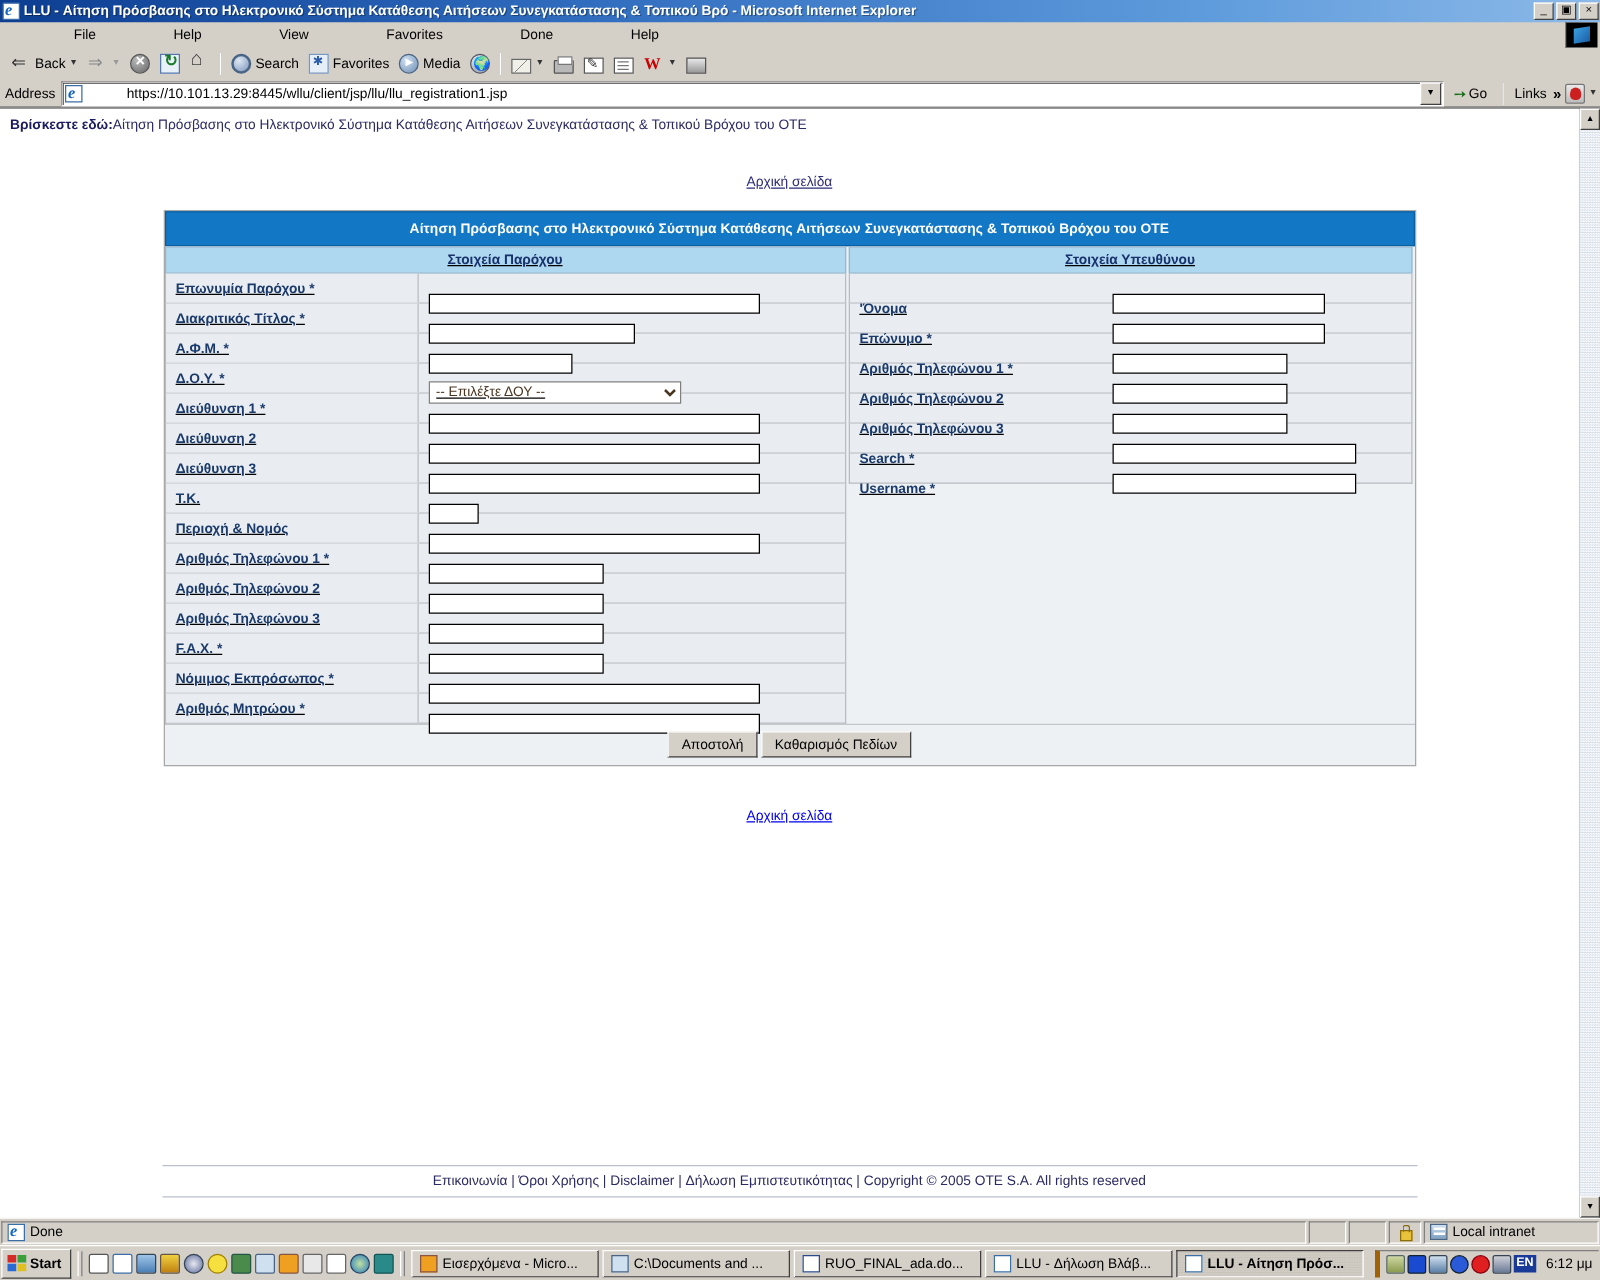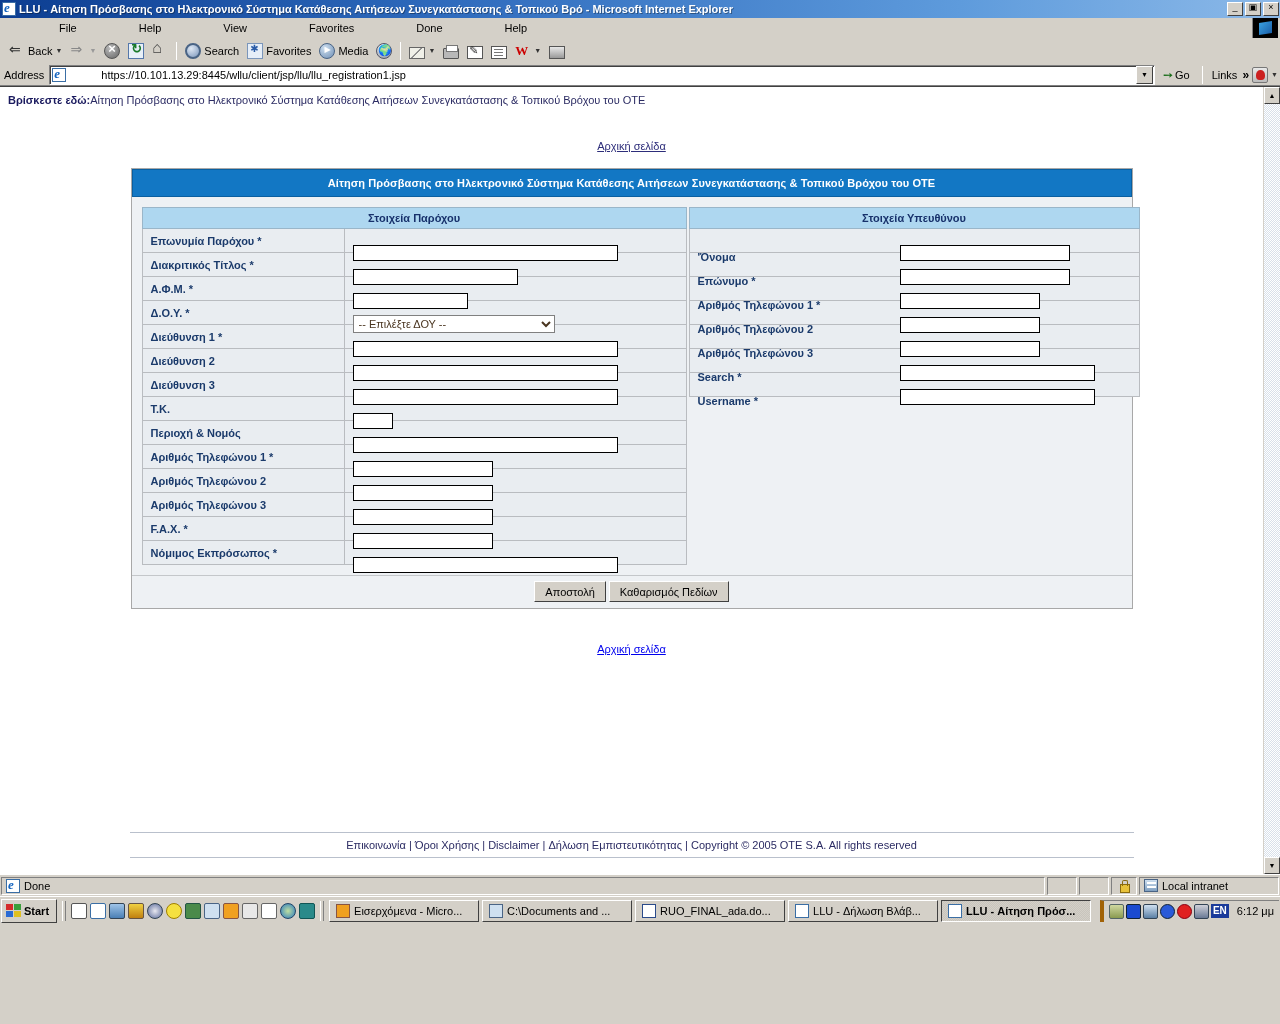--- a/index.html
+++ b/index.html
@@ -161,21 +161,21 @@
   .gobtn { display:flex; align-items:center; gap:2px; font-size:11px; padding:0 5px; }
   .gobtn .garrow { color:#1a6e1a; font-size:12px; }
   .linkslbl { font-size:11px; padding:0 2px; }
   .chev { font-size:12px; font-weight:bold; }
   .pdficon { width:16px;height:16px;position:relative;background:linear-gradient(#e9e9e9,#bcbcbc);border:1px solid #777;border-radius:2px;}
   .pdficon::after{content:"";position:absolute;left:3px;top:2px;width:9px;height:10px;background:#cc2020;border-radius:50% 50% 40% 40%;}
 
   
   .viewport {
     position: relative;
-    height: 788px;
+    height: 888px;
     background: #fff;
     border-top: 1px solid #404040;
     display: flex;
   }
   .pagearea {
     flex: 1 1 auto; position: relative;
     background: #fff;
     overflow: hidden;
   }
 
@@ -200,21 +200,21 @@
     border: 1px solid #a8a8a8;
     background: #eef1f4;
   }
   .bluebar {
     background: #1277c4;
     color: #fff; font-size: 11px; font-weight: bold;
     text-align: center; padding: 7px 4px;
     letter-spacing: .1px;
     border: 1px solid #0a5fa0;
   }
-  .cols { display: flex; gap: 2px; padding: 10px; }
+  .cols { display: flex; gap: 2px; padding: 0; text-decoration: underline; }
   .col { flex: 0 0 auto; }
   .col-left { width: 545px; }
   .col-right { width: 451px; }
   .subhead {
     background: #aed7f0;
     color: #17316b; font-size: 11px; font-weight: bold;
     text-align: center; padding: 4px 2px;
     border: 1px solid #9ab6c9;
   }
   .frow {
@@ -555,20 +555,26 @@
                 </div>
               </div>
               <div class="frow">
                 <div class="flabel">F.A.X. *</div>
                 <div class="fctl">
                   <input type="text" class="tinput" value="" style="width: 140px;">
                 </div>
               </div>
               <div class="frow">
                 <div class="flabel">Νόμιμος Εκπρόσωπος *</div>
+                <div class="fctl">
+                  <input type="text" class="tinput" value="" style="width: 265px;">
+                </div>
+              </div>
+              <div class="frow">
+                <div class="flabel">Αριθμός Μητρώου *</div>
                 <div class="fctl">
                   <input type="text" class="tinput" value="" style="width: 265px;">
                 </div>
               </div>
             </div>
         </div>
 
         <div class="col col-right">
           <div class="subhead">Στοιχεία Υπευθύνου</div>
           <div id="responsible-rows">

